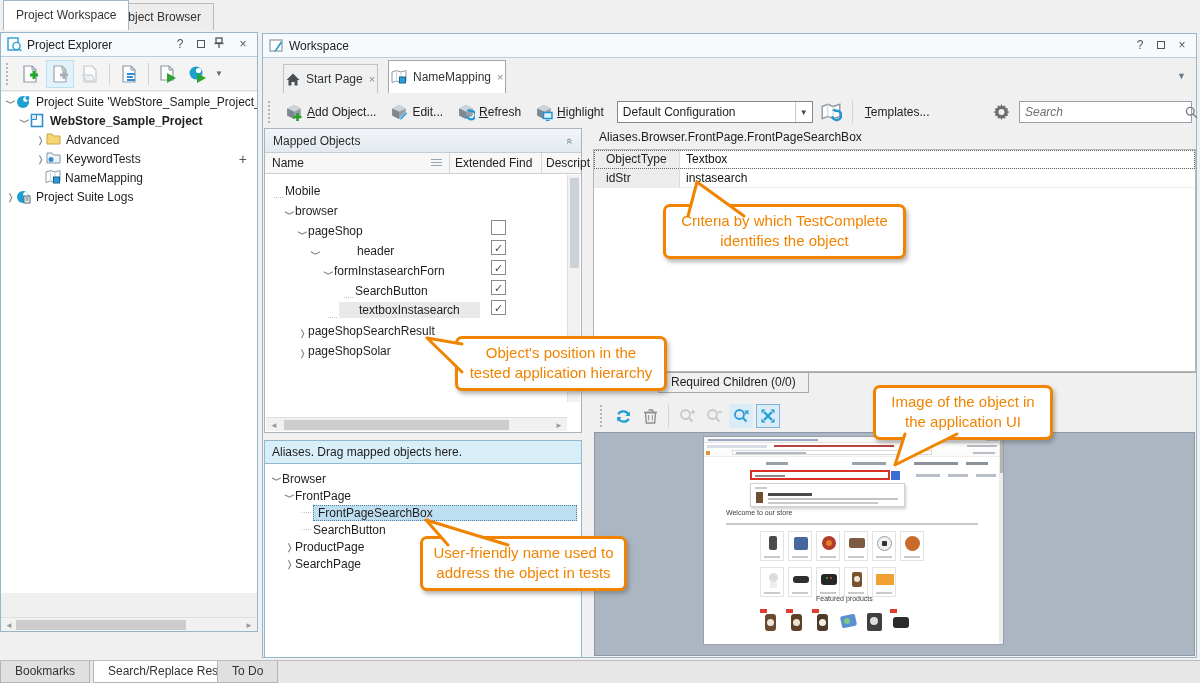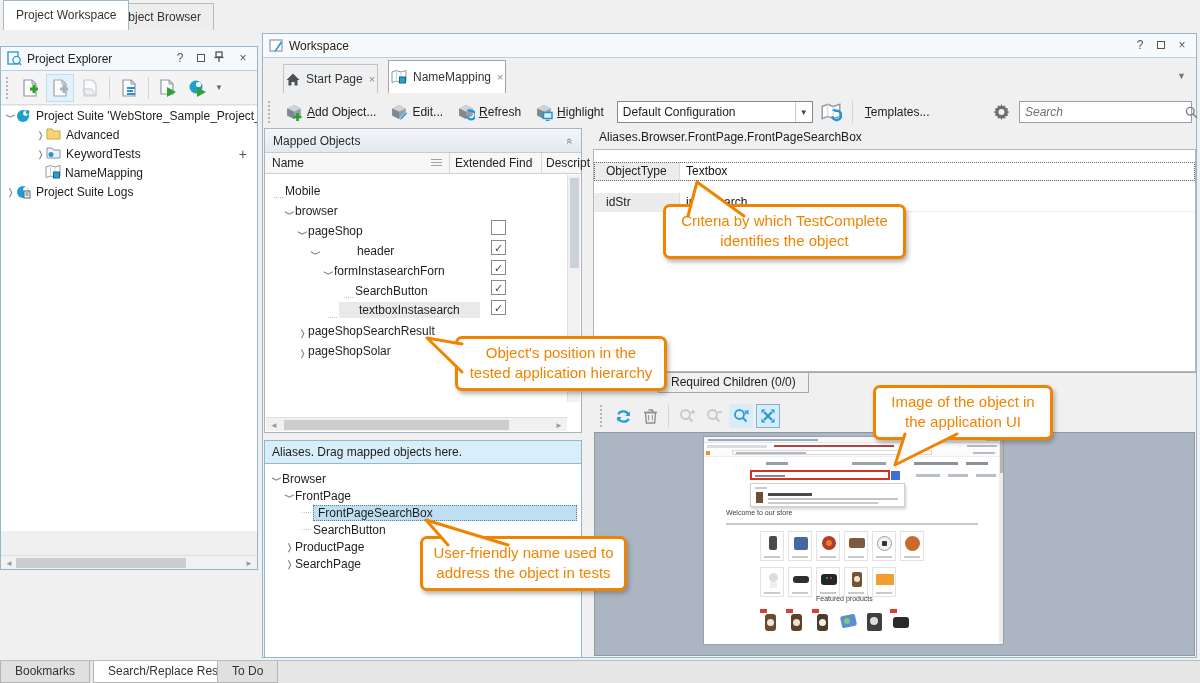--- a/index.html
+++ b/index.html
@@ -71,21 +71,21 @@
   .vsb{position:absolute;top:46px;bottom:30px;right:1px;width:13px;background:#f1f1f1;border-left:1px solid #e0e0e0;}
   .vsb .thumb{position:absolute;left:2px;width:9px;background:#cdd2d8;}
 
   
   .al-head{height:23px;background:#d8eef8;border-bottom:1px solid #8fb8d0;display:flex;align-items:center;padding:0 7px;color:#1d1d1d;}
   .al-rows{position:absolute;left:1px;right:1px;top:24px;bottom:1px;background:#fff;padding-top:5px;overflow:hidden;}
   .al-row{height:17px;display:flex;align-items:center;white-space:nowrap;}
   .al-sel{background:#bedff2;border:1px dotted #54809e;padding:0 4px;flex:1;margin-right:3px;}
 
   
-  .prop-row{height:19px;display:flex;border-bottom:1px solid #ececec;position:relative;margin-top:12px;}
+  .prop-row{height:19px;display:flex;border-bottom:1px solid #ececec;position:relative;}
   .prop-name{width:86px;background:#ececec;border-right:1px solid #dadada;padding:2px 0 0 12px;color:#222;}
   .prop-val{flex:1;background:#fff;padding:2px 0 0 6px;color:#111;}
   .focusrow{outline:1px dotted #666;outline-offset:-1px;}
 
   .rc-tab{position:absolute;background:#f0f0f0;border:1px solid #a9a9a9;border-top:none;padding:2px 12px 3px;color:#222;}
 
   
   .imgbar{position:absolute;display:flex;align-items:center;gap:3px;}
   .ibtn{width:24px;height:24px;display:flex;align-items:center;justify-content:center;}
   .ibtn.on{background:#d9ecf8;}
@@ -106,21 +106,21 @@
   svg{display:block;}
 </style>
 </head>
 <body>
 
 <div class="abs" style="left:0;top:0;width:1200px;height:30px;">
   <div class="top-tab active" style="left:3px;"><span>Project Workspace</span></div>
   <div class="top-tab" style="left:106px;"><span>Object Browser</span></div>
 </div>
 
-<div class="panel" style="left:0;top:46px;width:258px;height:524px;">
+<div class="panel" style="left:0;top:32px;width:258px;height:600px;">
   <div class="phead">
     <span>
       <svg width="15" height="15" viewBox="0 0 15 15">
           <rect x="1" y="1" width="10" height="12" fill="#fff" stroke="#2e9bd6" stroke-width="1.4"></rect>
           <circle cx="9.5" cy="9" r="3.6" fill="#fff" stroke="#2e9bd6" stroke-width="1.4"></circle>
           <line x1="12" y1="11.8" x2="14" y2="14" stroke="#2e9bd6" stroke-width="1.6"></line>
         </svg>
     </span>
     <span class="ptitle">Project Explorer</span>
     <span class="sp"></span>
@@ -188,20 +188,30 @@
     <div class="pe-row" style="padding-left:4px;">
       <span class="exp open">❭</span>
       <span class="ticon">
           <svg width="15" height="15" viewBox="0 0 15 15">
             <circle cx="7" cy="8" r="6" fill="#1ba0cf"></circle>
             <circle cx="9.5" cy="5.5" r="2.4" fill="#fff"></circle>
             <circle cx="11.5" cy="4" r="2" fill="#1ba0cf"></circle>
           </svg>
         </span>
       <span style="overflow:hidden;">Project Suite 'WebStore_Sample_Project_Suit</span>
+    </div>
+    <div class="pe-row" style="padding-left:18px;">
+      <span class="exp open">❭</span>
+      <span class="ticon">
+          <svg width="14" height="15" viewBox="0 0 14 15">
+            <rect x="1.5" y="1.5" width="11" height="12" fill="#fff" stroke="#2e8fd0" stroke-width="1.6"></rect>
+            <path d="M1.5 1.5h5v5h-5z" fill="#cfe7f7" stroke="#2e8fd0"></path>
+          </svg>
+        </span>
+      <span class="bold">WebStore_Sample_Project</span>
     </div>
     <div class="pe-row" style="padding-left:34px;">
       <span class="exp">❭</span>
       <span class="ticon">
           <svg width="15" height="13" viewBox="0 0 15 13">
             <path d="M1 2h5l1.5 2H14v8H1z" fill="#f6d574" stroke="#c9a73e"></path>
           </svg>
         </span>
       <span>Advanced</span>
     </div>

